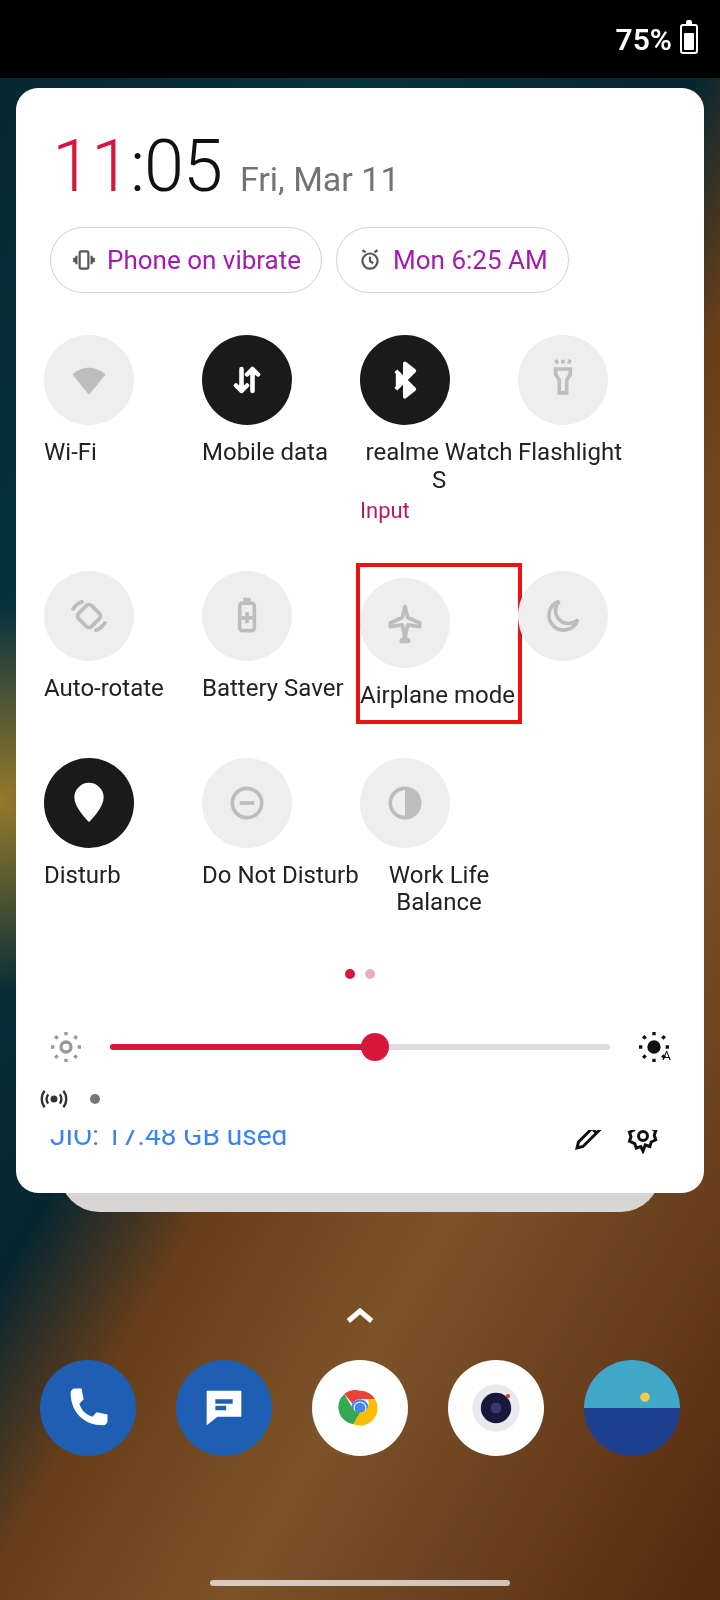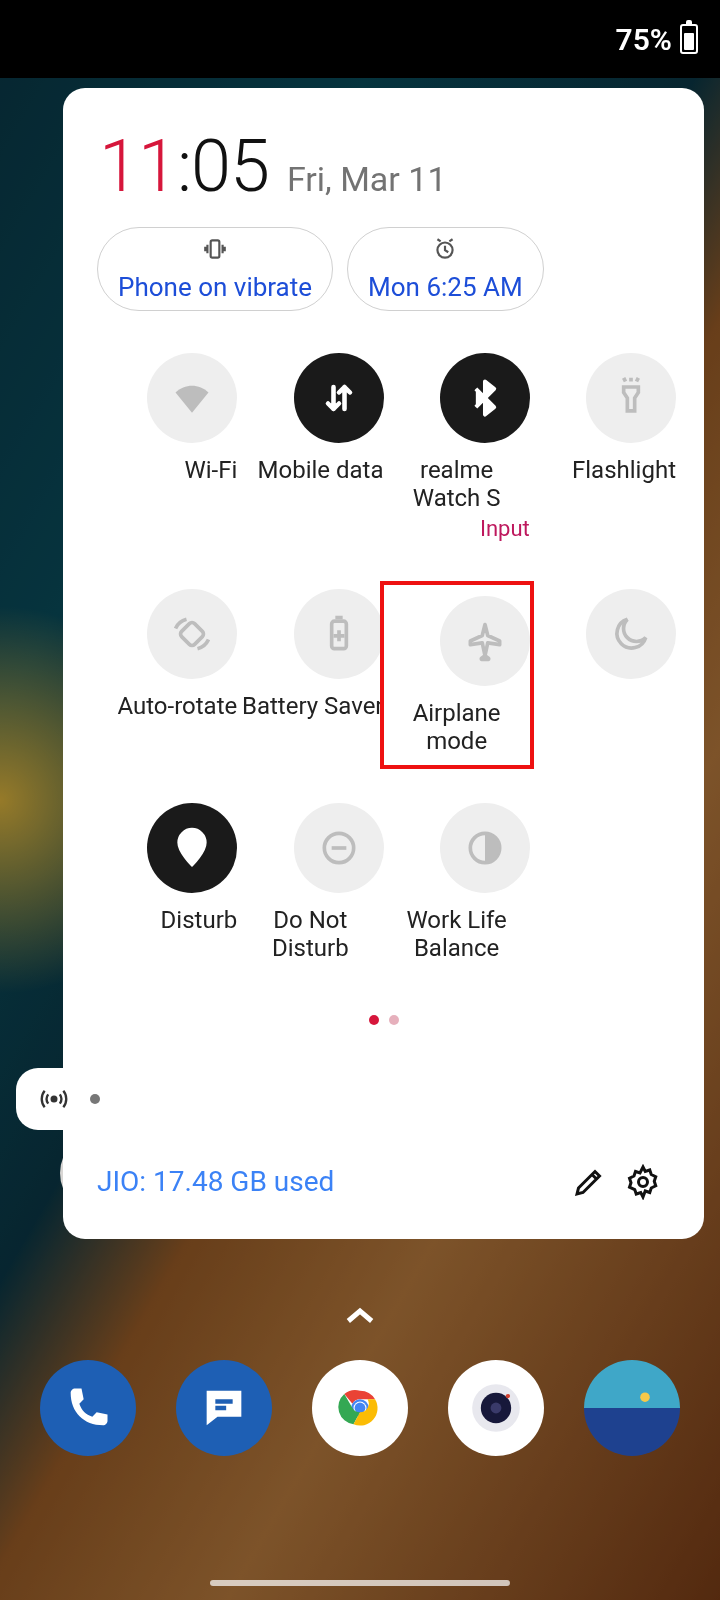--- a/index.html
+++ b/index.html
@@ -22,43 +22,42 @@
   }
   .battery-icon { width: 18px; height: 30px; border: 2px solid #fff; border-radius: 3px; margin-left: 8px; position: relative; }
   .battery-icon::before { content:""; position:absolute; top:-6px; left:4px; right:4px; height:4px; background:#fff; border-radius:2px 2px 0 0; }
   .battery-icon::after { content:""; position:absolute; left:2px; right:2px; bottom:2px; top:25%; background:#fff; border-radius:1px;}
 
   
   .panel {
     position: absolute; left: 16px; right: 16px; top: 88px;
     background: #fff; border-radius: 22px; padding: 36px 28px 24px 28px;
     z-index: 6;
-    margin-left: 47px;
   }
 
   .clock-row { display:flex; align-items:baseline; gap: 18px; padding-left: 8px; }
   .clock { font-size: 72px; font-weight: 300; letter-spacing: -1px; color:#111; }
   .clock .h { color: #d6163b; }
   .date { font-size: 34px; color:#737373; font-weight: 400; }
 
   .chips { display:flex; gap: 14px; margin-top: 18px; padding-left:6px; }
   .chip {
     display:flex; align-items:center; gap:10px;
     border:1.5px solid #d0d0d0; border-radius: 999px;
-    padding: 8px 20px; font-size: 26px; color:#1d4ed8;flex-direction:column;
+    padding: 17px 20px; font-size: 26px; color:#a21caf;
   }
   .chip svg { width:26px; height:26px; stroke:#555; fill:none; stroke-width:2; }
 
   .tiles {
     display:grid; grid-template-columns: repeat(4, 1fr);
     row-gap: 48px; column-gap: 0px;
     margin-top: 42px;
     text-align:center;
   }
-  .tile { display:flex; flex-direction:column; align-items:flex-end; }
+  .tile { display:flex; flex-direction:column; align-items:flex-start; }
   .tile-btn {
     width: 90px; height: 90px; border-radius: 50%;
     display:flex; align-items:center; justify-content:center;
     background:#eee;
   }
   .tile-btn.active { background:#1a1a1a; }
   .tile-btn svg { width:44px; height:44px; }
   .tile-btn.active svg { stroke:#fff; fill:#fff; }
   .tile-label { font-size: 24px; color:#222; margin-top: 14px; line-height:1.15; }
   .tile-sub { font-size: 22px; color:#be185d; margin-top:4px; }

